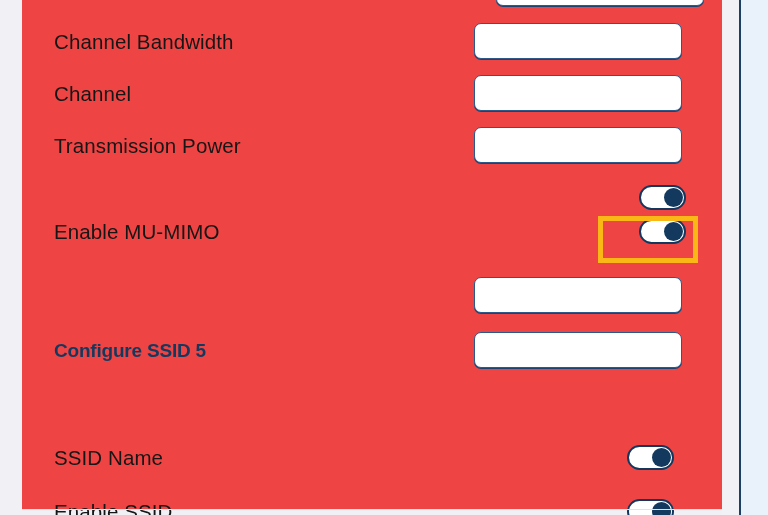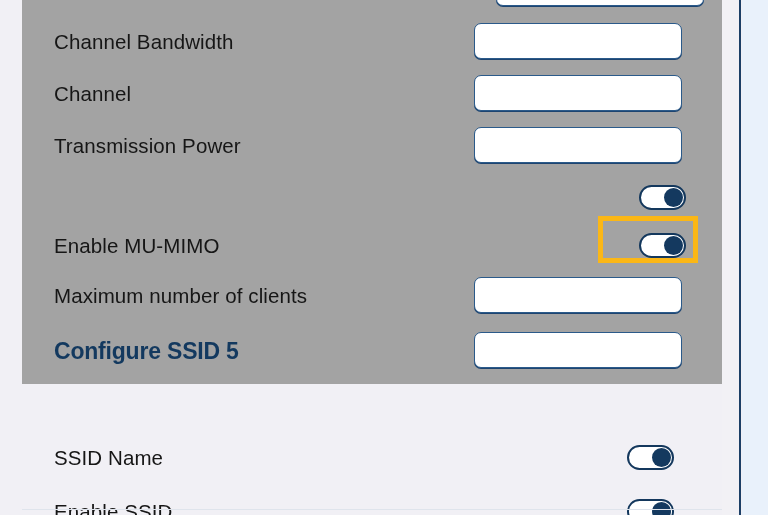--- a/index.html
+++ b/index.html
@@ -62,22 +62,22 @@
     height: 515px;
     background: #f1f0f5;
   }
 
   
   .card {
     position: absolute;
     left: 22px;
     top: 0;
     width: 700px;
-    height: 384px;
-    background: #a3a3a3;
+    height: 509px;
+    background: #ef4444;
   }
 
   
   .card-bottom-rule {
     position: absolute;
     left: 22px;
     top: 509px;
     width: 700px;
     height: 1px;
     background: #dfe4ec;
@@ -97,21 +97,21 @@
     top: 0;
     height: 52px;
     line-height: 52px;
     font-size: 20.5px;
     color: #161616;
     white-space: nowrap;
     letter-spacing: 0.1px;
   }
 
   .row-label.heading {
-    font-size: 23px;
+    font-size: 19px;
     font-weight: bold;
     color: #13395f;
     letter-spacing: -0.2px;
     text-align: center;
   }
 
   
   .field {
     position: absolute;
     left: 452px;
@@ -233,29 +233,28 @@
         <input class="field-input" type="text" placeholder="" style="">
       </div>
     </div>
 
     <div class="row" style="top:172px;">
       <div class="toggle pos-a">
         <div class="knob"></div>
       </div>
     </div>
 
-    <div class="row" style="top:220px;padding-left:38px;">
+    <div class="row" style="top:206px;padding-left:38px;">
       <div class="row-label">Enable MU-MIMO</div>
       <div class="toggle pos-a">
         <div class="knob"></div>
       </div>
     </div>
 
     <div class="row" style="top:270px;">
-      <div class="row-label">Maximum number of clients</div>
       <div class="field">
         <input class="field-input" type="text" placeholder="" style="">
       </div>
     </div>
 
     <div class="row" style="top:325px;">
       <div class="row-label heading">Configure SSID 5</div>
       <div class="field">
         <input class="field-input" type="text" placeholder="" style="">
       </div>

